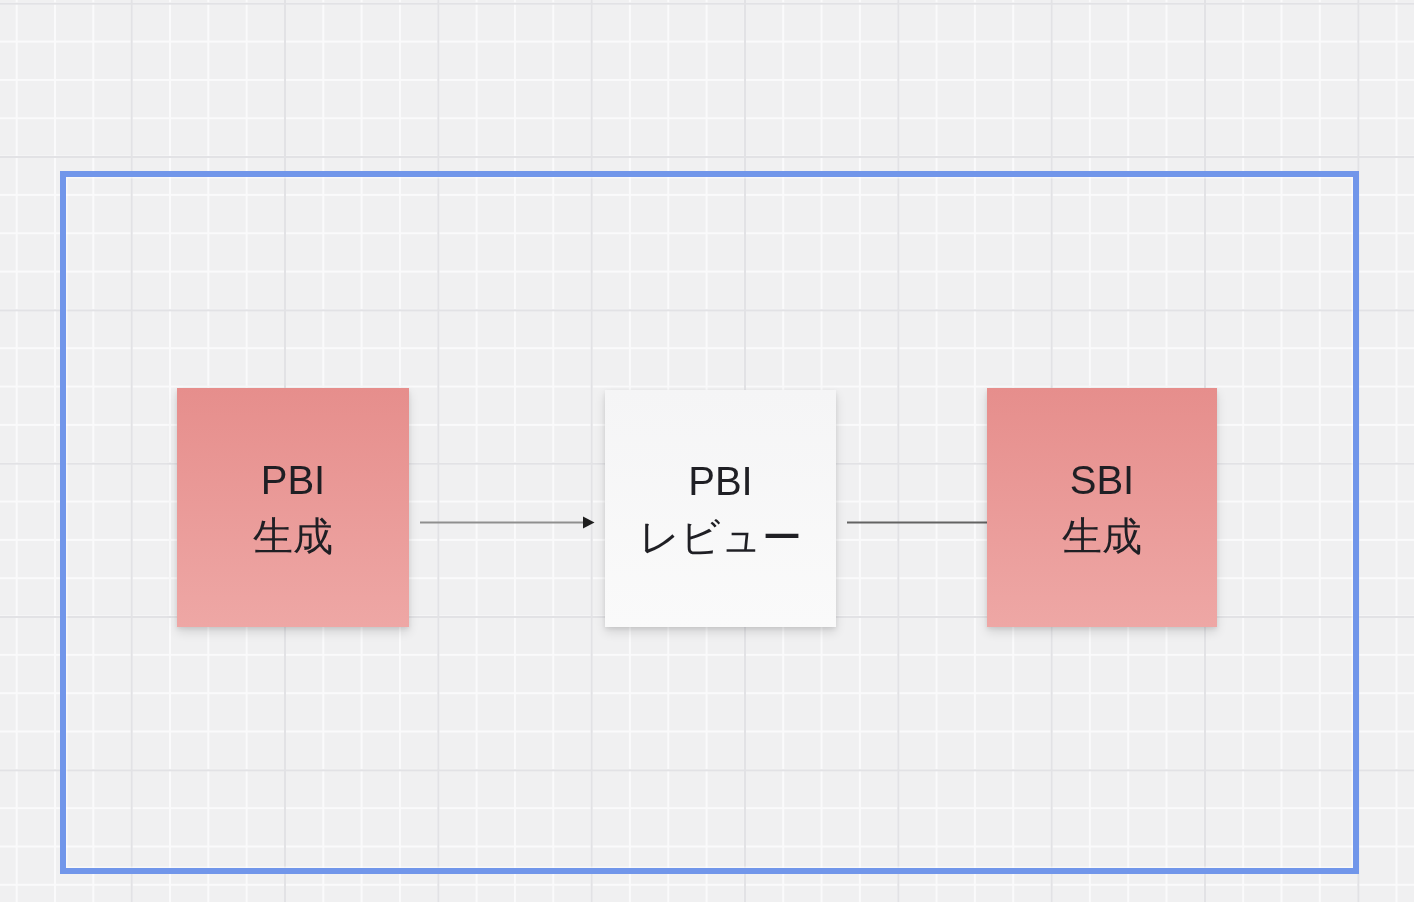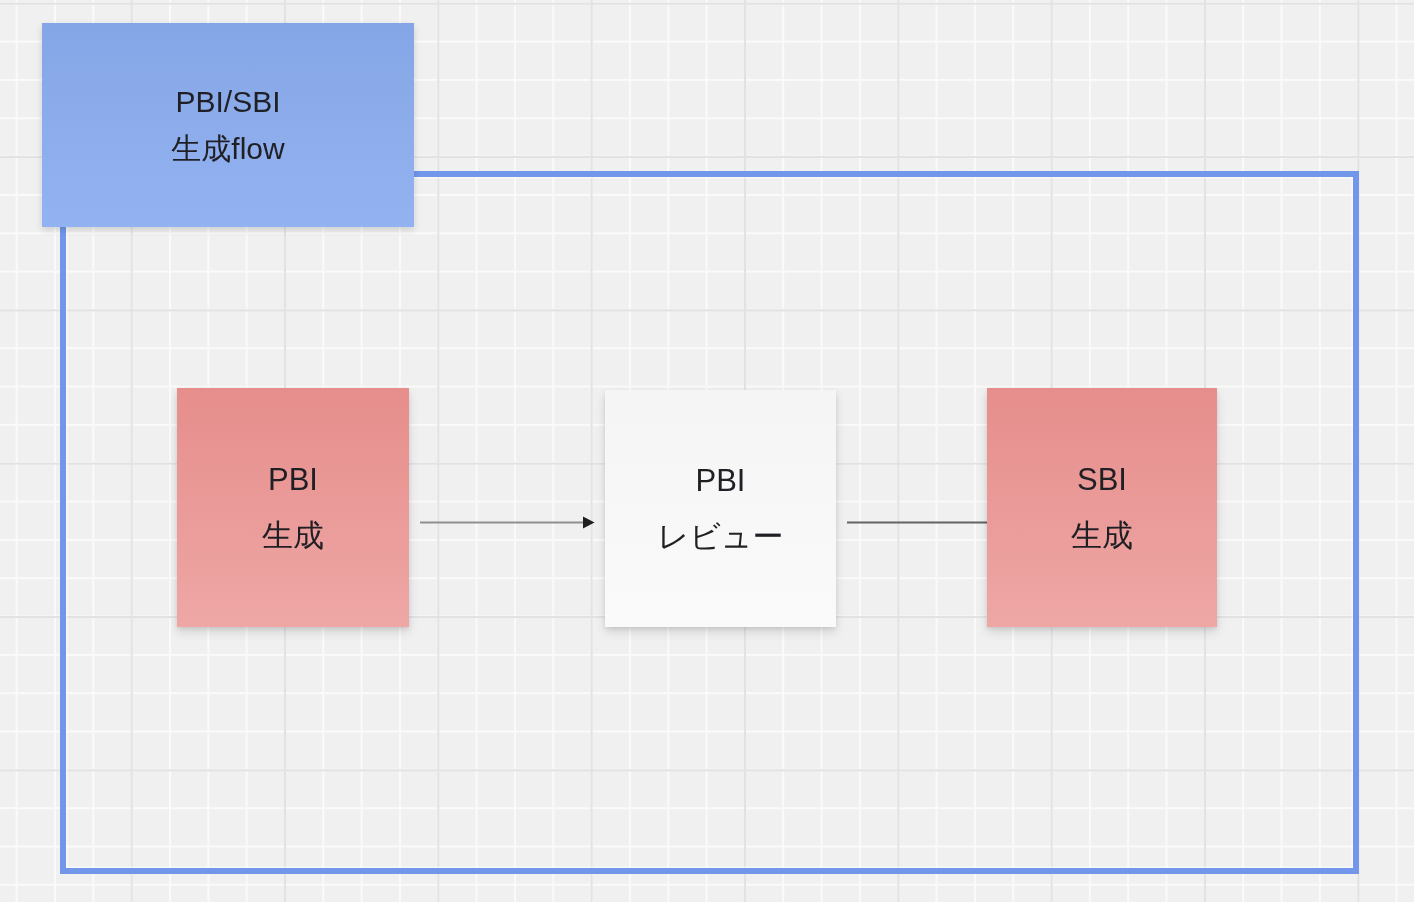--- a/index.html
+++ b/index.html
@@ -74,21 +74,21 @@
     width:372px;height:204px;
     background:linear-gradient(180deg,var(--title-box-top),var(--title-box-bottom));
     box-shadow:0 3px 7px rgba(0,0,0,0.14);
     display:flex;align-items:center;justify-content:center;
     font-size:30px;line-height:47px;
   }
 
   .sticky{
     position:absolute;
     display:flex;align-items:center;justify-content:center;
-    font-size:31px;line-height:56px;
+    font-size:40px;line-height:56px;
     box-shadow:0 5px 10px rgba(0,0,0,0.12), 0 2px 4px rgba(0,0,0,0.08);
   }
   .sticky.pink{
     background:linear-gradient(180deg,var(--sticky-pink-top),var(--sticky-pink-bottom));
   }
   .sticky.white{
     background:linear-gradient(180deg,var(--sticky-white-top),var(--sticky-white-bottom));
   }
   .sticky-pbi-gen{left:177px;top:388px;width:232px;height:239px;}
   .sticky-pbi-review{left:605px;top:390px;width:231px;height:237px;}
@@ -105,24 +105,20 @@
     <g>
       <line class="line-1" x1="420" y1="522.5" x2="583" y2="522.5"></line>
       <path class="head" d="M583,516.5 L594.5,522.5 L583,528.5 Z"></path>
     </g>
     <g>
       <line class="line-2" x1="847" y1="522.5" x2="997" y2="522.5"></line>
       <path class="head" d="M997,516.5 L1008.5,522.5 L997,528.5 Z"></path>
     </g>
   </svg>
 
-  <div class="title-box">
-    <span class="note-text">PBI/SBI
-生成flow</span>
-  </div>
 
   <div class="sticky pink sticky-pbi-gen">
     <span class="note-text">PBI
 生成</span>
   </div>
 
   <div class="sticky white sticky-pbi-review">
     <span class="note-text">PBI
 レビュー</span>
   </div>

